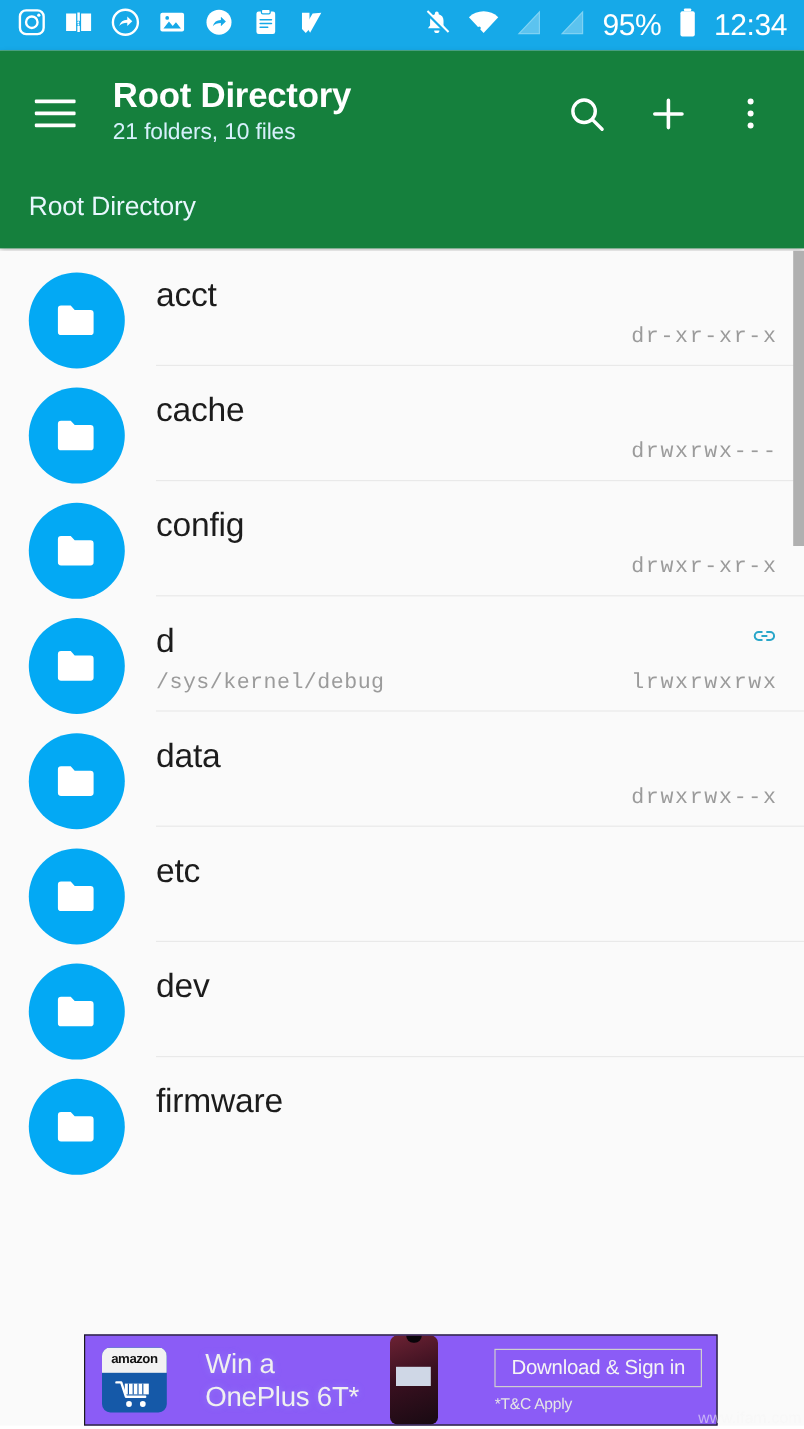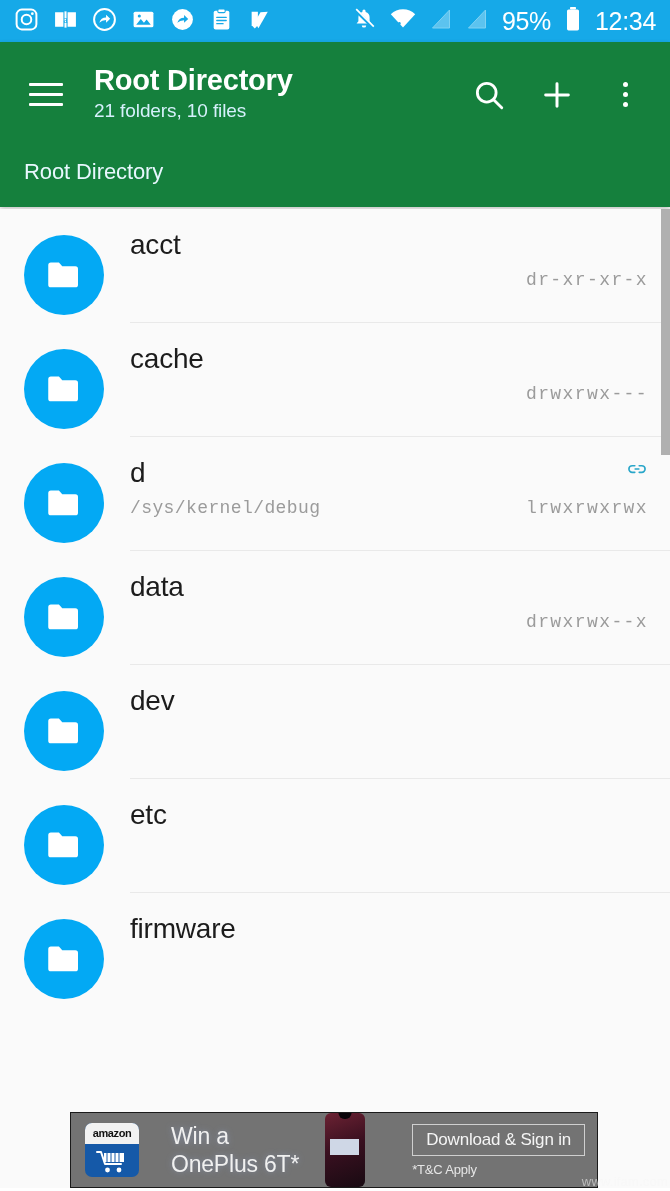--- a/index.html
+++ b/index.html
@@ -82,23 +82,23 @@
 
   
   .listwrap {
     position: absolute; top: 209px; left: 0;
     width: 670px; height: 912px;
     background: #fafafa;
     overflow: hidden;
   }
   .row {
     position: relative;
-    height: 114px;
+    height: 96px;
     padding-left: 24px;
-    display: flex; align-items: center;
+    display: flex; align-items: flex-start;
   }
   .row .divider {
     position: absolute; left: 130px; right: 0; bottom: 0;
     height: 1px; background: #e9e9e9;
   }
   .ficon {
     width: 80px; height: 80px; border-radius: 50%;
     background: #03a9f4; flex: 0 0 80px;
     display: flex; align-items: center; justify-content: center;
     margin-top: 18px;
@@ -137,21 +137,21 @@
   .scrollthumb {
     position: absolute; top: 0; right: 0;
     width: 9px; height: 246px;
     background: #b0b0b0;
   }
 
   
   .ad {
     position: absolute; left: 70px; bottom: 3px;
     width: 528px; height: 76px;
-    background: #737373;
+    background: #8b5cf6;
     display: flex; align-items: center;
     overflow: hidden;
     border: 1px solid #1a1a1a;
   }
   .ad-amazon {
     width: 54px; height: 54px; margin-left: 14px;
     border-radius: 7px; background: #1559a8; flex: 0 0 54px;
     display: flex; flex-direction: column; align-items: center;
     justify-content: flex-start; overflow: hidden;
   }
@@ -356,20 +356,32 @@
             <path d="M3 6.4 a1.5 1.5 0 0 1 1.5 -1.5 h4.6 l1.9 2.1 h7.5 a1.5 1.5 0 0 1 1.5 1.5 v9 a1.5 1.5 0 0 1 -1.5 1.5 h-14 a1.5 1.5 0 0 1 -1.5 -1.5z" fill="#fff"></path>
           </svg>
       </div>
       <div class="rowbody">
         <div class="fname">cache</div>
         <div class="fperm">drwxrwx---</div>
       </div>
       <div class="divider"></div>
     </div>
 
+    <div class="row">
+      <div class="ficon">
+        <svg width="42" height="42" viewBox="0 0 24 24">
+            <path d="M3 6.4 a1.5 1.5 0 0 1 1.5 -1.5 h4.6 l1.9 2.1 h7.5 a1.5 1.5 0 0 1 1.5 1.5 v9 a1.5 1.5 0 0 1 -1.5 1.5 h-14 a1.5 1.5 0 0 1 -1.5 -1.5z" fill="#fff"></path>
+          </svg>
+      </div>
+      <div class="rowbody">
+        <div class="fname">config</div>
+        <div class="fperm">drwxr-xr-x</div>
+      </div>
+      <div class="divider"></div>
+    </div>
 
     <div class="row">
       <div class="ficon">
         <svg width="42" height="42" viewBox="0 0 24 24">
             <path d="M3 6.4 a1.5 1.5 0 0 1 1.5 -1.5 h4.6 l1.9 2.1 h7.5 a1.5 1.5 0 0 1 1.5 1.5 v9 a1.5 1.5 0 0 1 -1.5 1.5 h-14 a1.5 1.5 0 0 1 -1.5 -1.5z" fill="#fff"></path>
           </svg>
       </div>
       <div class="rowbody">
         <div class="fname">d</div>
         <div class="fsub">/sys/kernel/debug</div>
@@ -398,34 +410,34 @@
       <div class="divider"></div>
     </div>
 
     <div class="row">
       <div class="ficon">
         <svg width="42" height="42" viewBox="0 0 24 24">
             <path d="M3 6.4 a1.5 1.5 0 0 1 1.5 -1.5 h4.6 l1.9 2.1 h7.5 a1.5 1.5 0 0 1 1.5 1.5 v9 a1.5 1.5 0 0 1 -1.5 1.5 h-14 a1.5 1.5 0 0 1 -1.5 -1.5z" fill="#fff"></path>
           </svg>
       </div>
       <div class="rowbody">
+        <div class="fname">etc</div>
+        <div class="fperm"></div>
+      </div>
+      <div class="divider"></div>
+    </div>
+
+    <div class="row">
+      <div class="ficon">
+        <svg width="42" height="42" viewBox="0 0 24 24">
+            <path d="M3 6.4 a1.5 1.5 0 0 1 1.5 -1.5 h4.6 l1.9 2.1 h7.5 a1.5 1.5 0 0 1 1.5 1.5 v9 a1.5 1.5 0 0 1 -1.5 1.5 h-14 a1.5 1.5 0 0 1 -1.5 -1.5z" fill="#fff"></path>
+          </svg>
+      </div>
+      <div class="rowbody">
         <div class="fname">dev</div>
-        <div class="fperm"></div>
-      </div>
-      <div class="divider"></div>
-    </div>
-
-    <div class="row">
-      <div class="ficon">
-        <svg width="42" height="42" viewBox="0 0 24 24">
-            <path d="M3 6.4 a1.5 1.5 0 0 1 1.5 -1.5 h4.6 l1.9 2.1 h7.5 a1.5 1.5 0 0 1 1.5 1.5 v9 a1.5 1.5 0 0 1 -1.5 1.5 h-14 a1.5 1.5 0 0 1 -1.5 -1.5z" fill="#fff"></path>
-          </svg>
-      </div>
-      <div class="rowbody">
-        <div class="fname">etc</div>
         <div class="fperm"></div>
       </div>
       <div class="divider"></div>
     </div>
 
     <div class="row">
       <div class="ficon">
         <svg width="42" height="42" viewBox="0 0 24 24">
             <path d="M3 6.4 a1.5 1.5 0 0 1 1.5 -1.5 h4.6 l1.9 2.1 h7.5 a1.5 1.5 0 0 1 1.5 1.5 v9 a1.5 1.5 0 0 1 -1.5 1.5 h-14 a1.5 1.5 0 0 1 -1.5 -1.5z" fill="#fff"></path>
           </svg>

